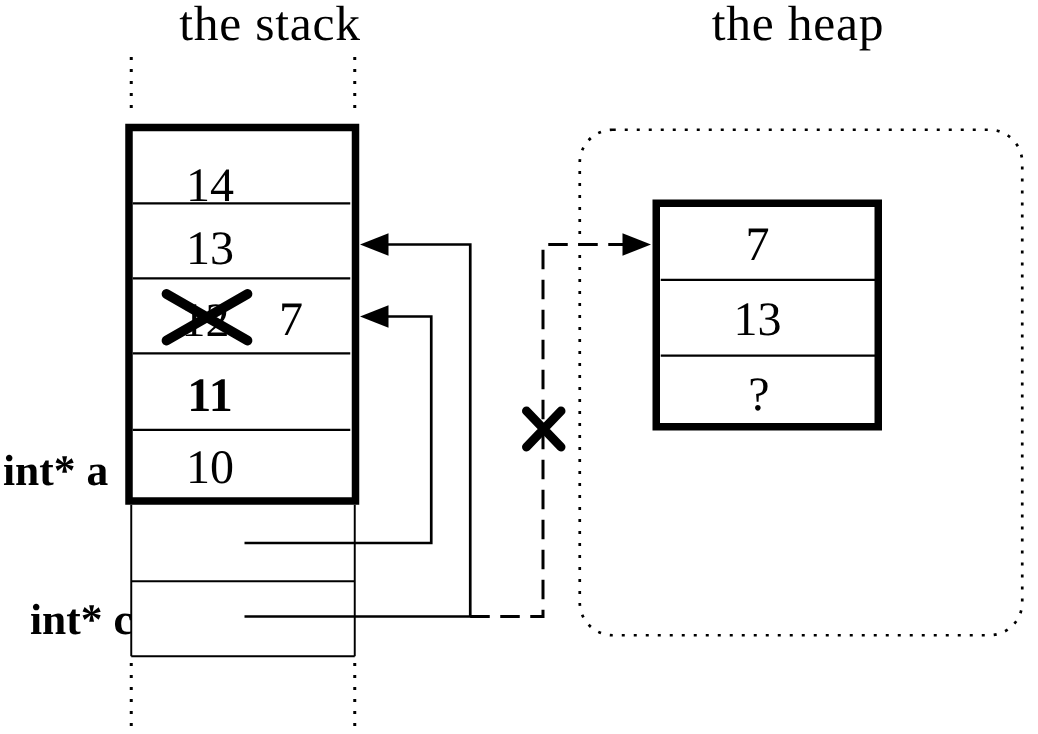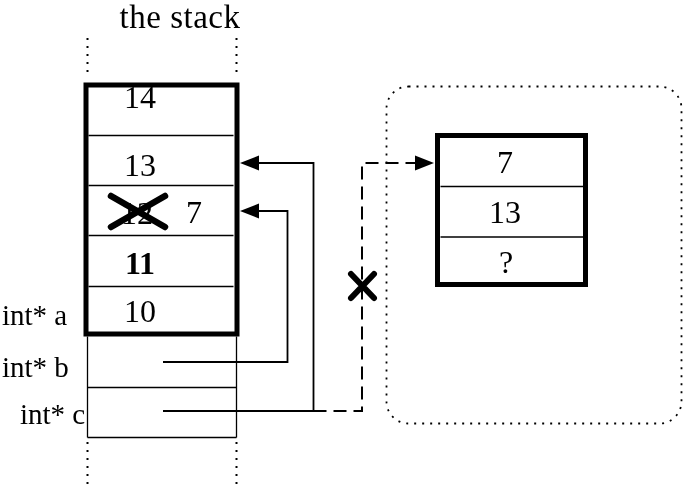--- a/index.html
+++ b/index.html
@@ -20,47 +20,48 @@
     color: #000000;
   }
   .title { font-size: 33px; letter-spacing: 0.5px; }
   .num   { font-size: 32px; }
   .label {
     position: absolute;
     transform: translate(0, -50%);
     white-space: nowrap;
     line-height: 1;
     font-size: 29px;
+    font-weight: bold;
   }
   svg.overlay {
     position: absolute;
     left: 0; top: 0;
     pointer-events: none;
   }
 </style>
 </head>
 <body>
 
 <div id="canvas">
 
   <div class="t title" style="left:180px; top:17px;">the stack</div>
+  <div class="t title" style="left:532px; top:17px;">the heap</div>
 
-  <div class="t num" style="left:140px; top:97px;">14</div>
+  <div class="t num" style="left:140px; top:123px;">14</div>
   <div class="t num" style="left:140px; top:165px;">13</div>
   <div class="t num" style="left:137px; top:213px;">12</div>
   <div class="t num" style="left:194px; top:212px;">7</div>
   <div class="t num" style="left:140px; top:263px;font-weight:bold;">11</div>
   <div class="t num" style="left:140px; top:311px;text-align:center;">10</div>
 
   <div class="t num" style="left:505px; top:162px;">7</div>
   <div class="t num" style="left:505px; top:212px;">13</div>
   <div class="t num" style="left:506px; top:262px;">?</div>
 
   <div class="label" style="left:2px; top:315px;">int* a</div>
-  <div class="label" style="left:2px; top:367px;">int* b</div>
   <div class="label" style="left:20px; top:414px;">int* c</div>
 
   <svg class="overlay" width="692" height="489" viewBox="0 0 692 489">
 
     <path d="M87.5 38 V78" stroke="#000" stroke-width="2" stroke-dasharray="2 6" fill="none"></path>
     <path d="M236.5 38 V78" stroke="#000" stroke-width="2" stroke-dasharray="2 6" fill="none"></path>
     <path d="M87.5 442 V487" stroke="#000" stroke-width="2" stroke-dasharray="2 6" fill="none"></path>
     <path d="M236.5 442 V487" stroke="#000" stroke-width="2" stroke-dasharray="2 6" fill="none"></path>
 
     <rect x="386.5" y="86.5" width="295" height="337" rx="22" ry="22" fill="none" stroke="#000" stroke-width="1.8" stroke-dasharray="2 6"></rect>

